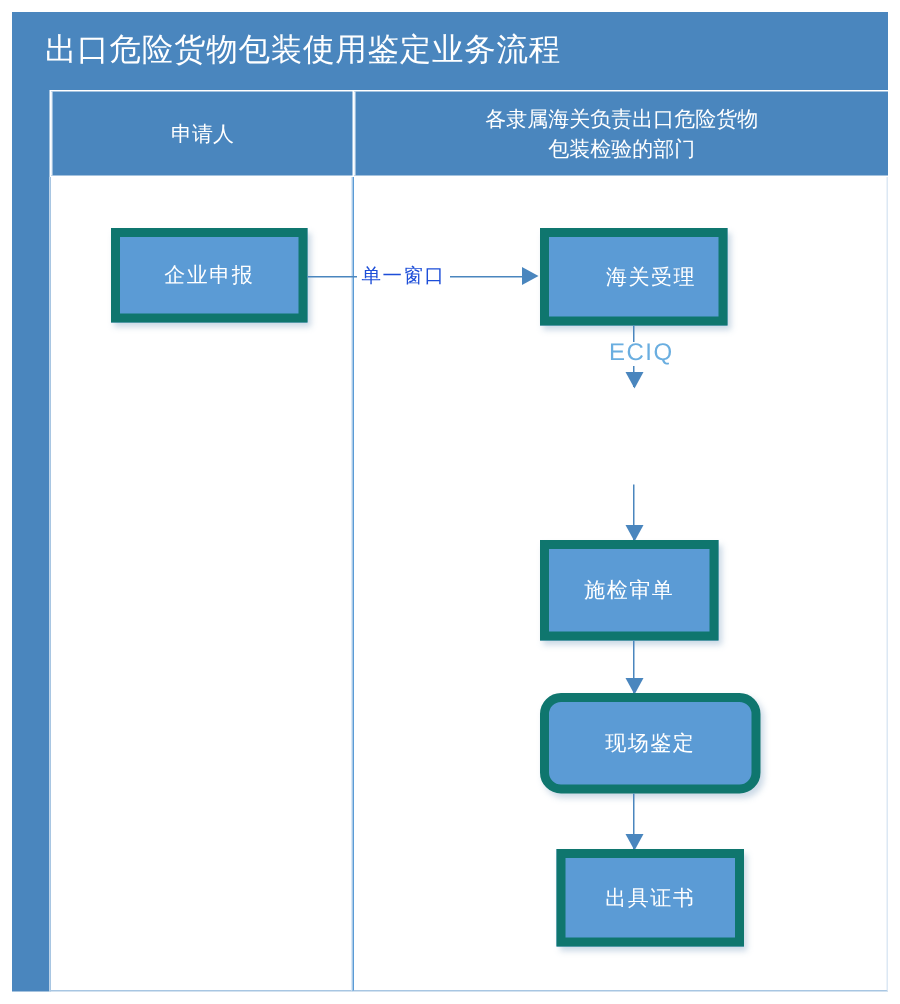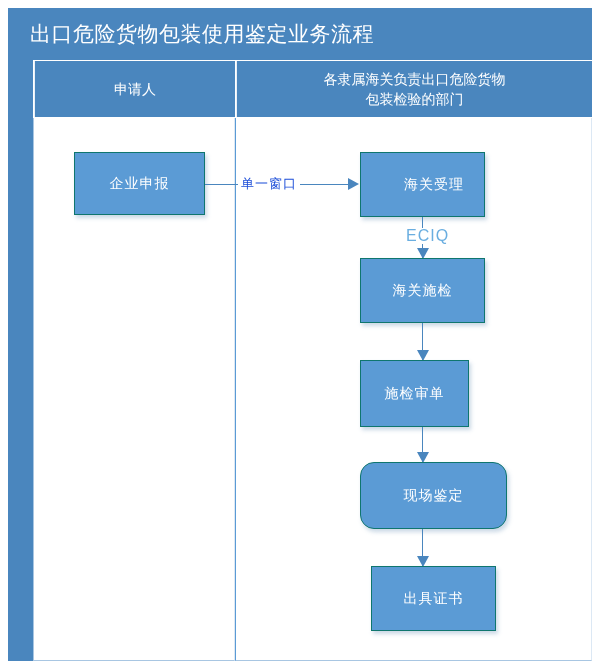--- a/index.html
+++ b/index.html
@@ -98,21 +98,21 @@
   .lane-body.customs {
     left: 235px;
     width: 357px;
     border-left: 1px solid #5b9bd5;
   }
 
   
   .node {
     position: absolute;
     background: #5b9bd5;
-    border: 1px solid #0f766e;
+    border: 6px solid #0f766e;
     box-sizing: border-box;
     display: flex;
     align-items: center;
     justify-content: center;
     color: #ffffff;
     font-size: 14px;
     letter-spacing: 1px;
     box-shadow: 2px 3px 4px rgba(140, 170, 200, 0.45);
   }
 
@@ -193,28 +193,25 @@
   <div class="conn-label" style="left:238px; top:176px;">单一窗口</div>
 
   <div class="node" style="left:360px; top:152px; width:125px; height:65px;padding-left:23px;">
     <span>海关受理</span>
   </div>
 
   <div class="conn-v" style="left:422px; top:217px; height:41px;"></div>
   <div class="arrow-down" style="left:417px; top:248px;"></div>
   <div class="conn-label eciq" style="left:403px; top:228px;">ECIQ</div>
 
-  <div class="node" style="left:360px; top:258px; width:125px; height:65px;">
-    <span>海关施检</span>
-  </div>
 
   <div class="conn-v" style="left:422px; top:323px; height:37px;"></div>
   <div class="arrow-down" style="left:417px; top:350px;"></div>
 
-  <div class="node" style="left:360px; top:360px; width:109px; height:67px;">
+  <div class="node" style="left:360px; top:360px; width:119px; height:67px;">
     <span>施检审单</span>
   </div>
 
   <div class="conn-v" style="left:422px; top:427px; height:35px;"></div>
   <div class="arrow-down" style="left:417px; top:452px;"></div>
 
   <div class="node" style="left:360px; top:462px; width:147px; height:67px;border-radius:14px;">
     <span>现场鉴定</span>
   </div>
 

